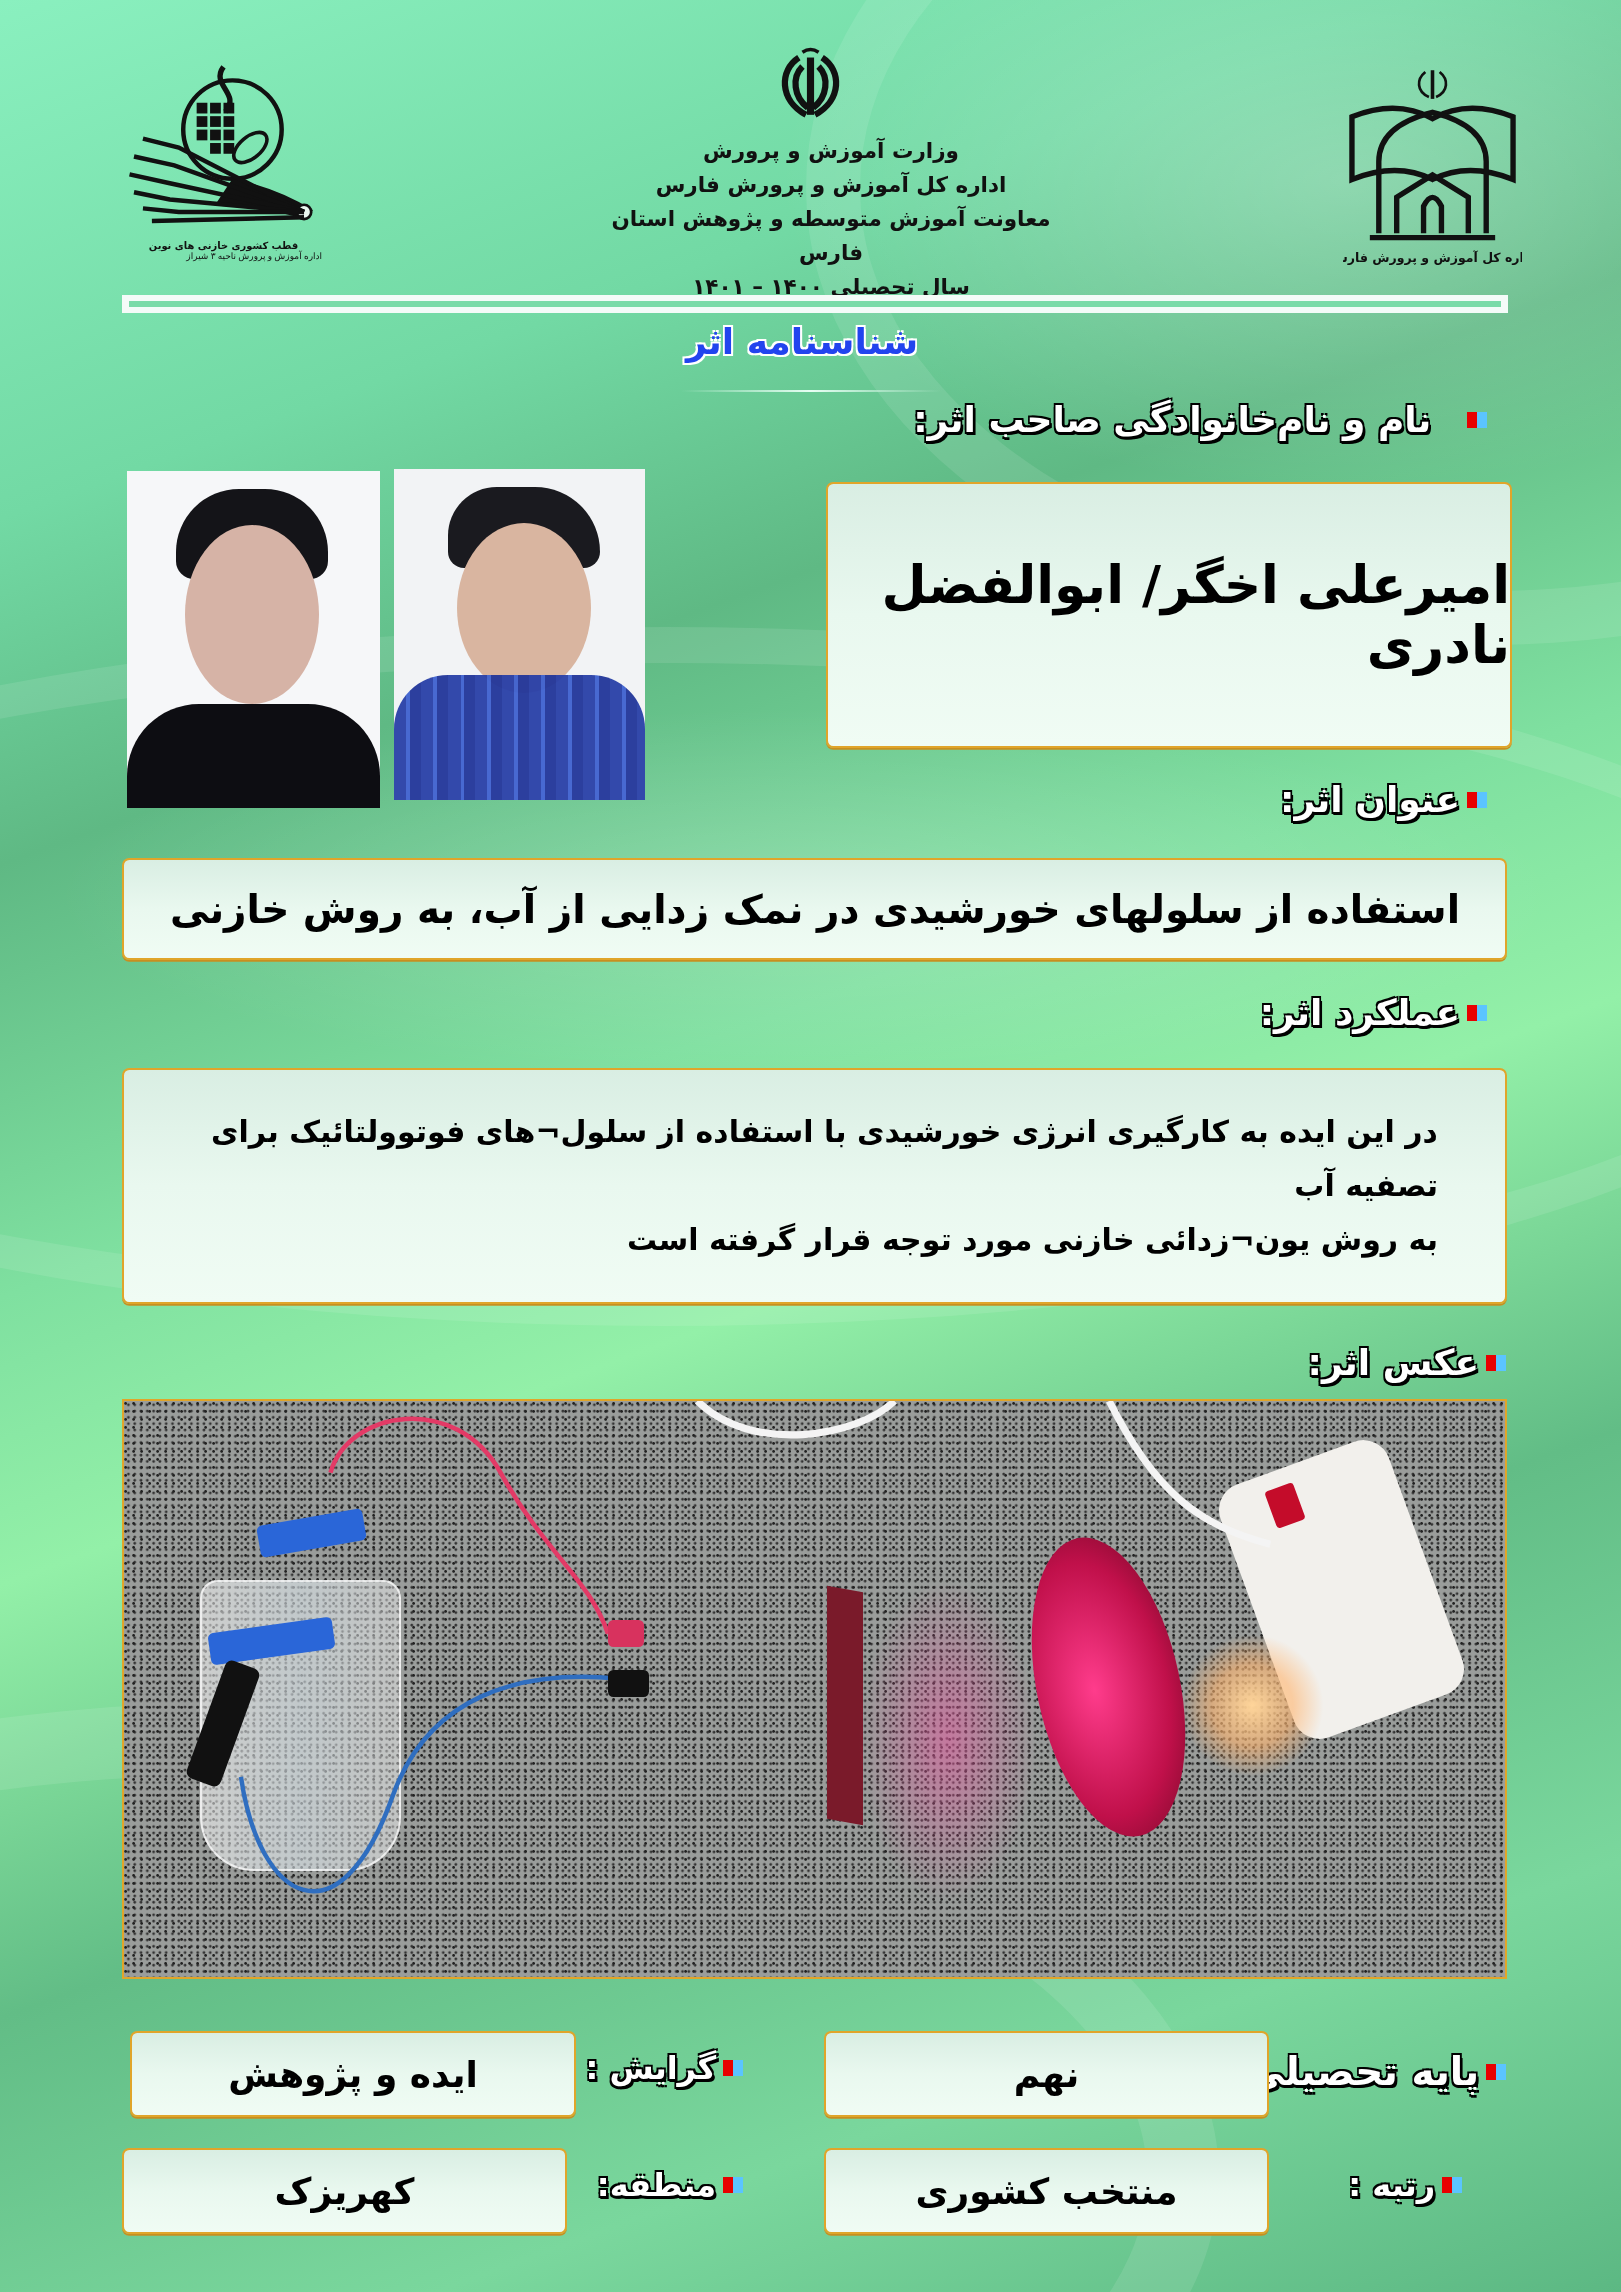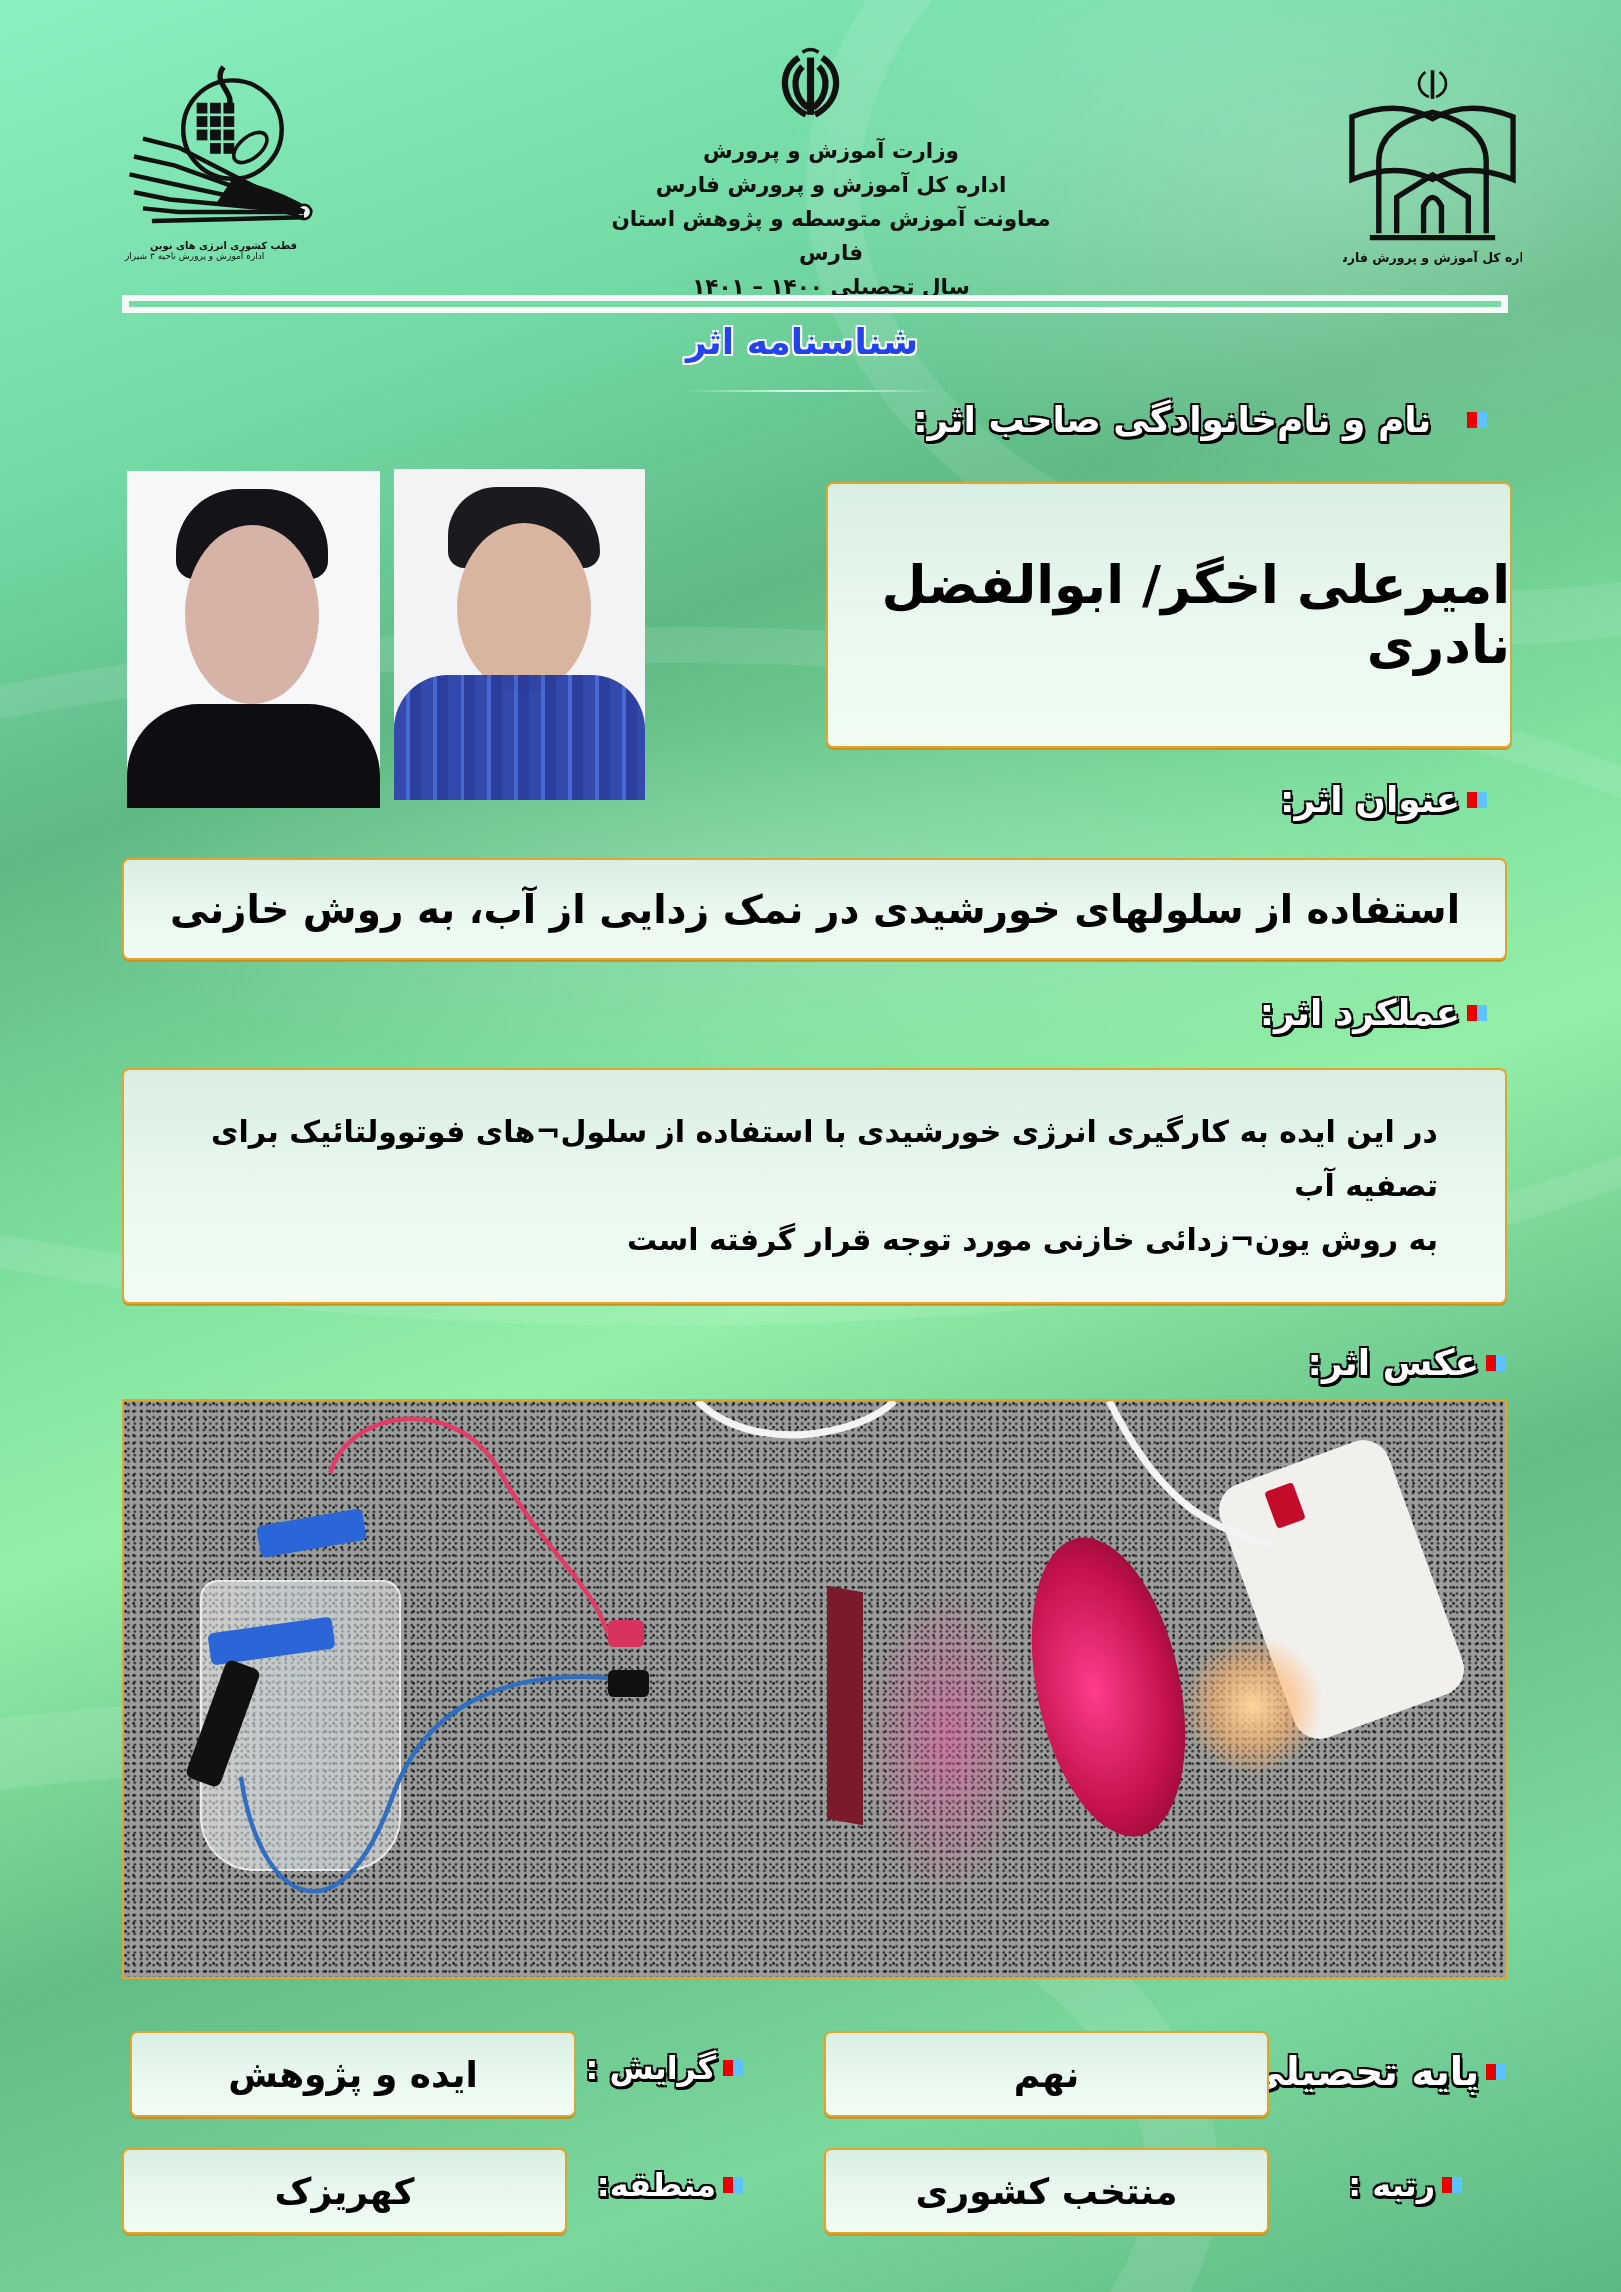--- a/index.html
+++ b/index.html
@@ -58,22 +58,22 @@
     <circle cx="200" cy="172" r="8" fill="#eaf7ef" stroke="#111" stroke-width="3"></circle>
     <g stroke="#111" stroke-width="5" fill="none">
       <path d="M20 90 L 60 100 L 200 172"></path>
       <path d="M10 110 L 55 120 L 200 172"></path>
       <path d="M5 130 L 50 140 L 200 172"></path>
       <path d="M10 150 L 50 158 L 200 172"></path>
       <path d="M20 168 L 60 172 L 200 172"></path>
       <path d="M30 182 L 200 178"></path>
     </g>
   </svg>
-  <div style="text-align:center;font-size:9.9px;font-weight:bold;color:#111;">قطب کشوری انرژی های نوین</div>
-  <div style="text-align:left;font-size:9px;color:#111;">اداره آموزش و پرورش ناحیه ۳ شیراز</div>
+  <div style="text-align:center;font-size:9.9px;font-weight:bold;color:#111;">قطب کشوری خازنی های نوین</div>
+  <div style="text-align:right;font-size:9px;color:#111;font-family:Liberation Serif, serif;">اداره آموزش و پرورش ناحیه ۳ شیراز</div>
 </div>
 
 <div class="abs" style="left:772px;top:45px;width:77px;height:77px;">
   <svg width="77" height="77" viewBox="0 0 86 86">
     <g fill="none" stroke="#111" stroke-width="7">
       <path d="M30 14 C 8 28, 8 62, 38 78"></path>
       <path d="M56 14 C 78 28, 78 62, 48 78"></path>
       <path d="M34 24 C 22 36, 24 58, 40 70"></path>
       <path d="M52 24 C 64 36, 62 58, 46 70"></path>
     </g>

